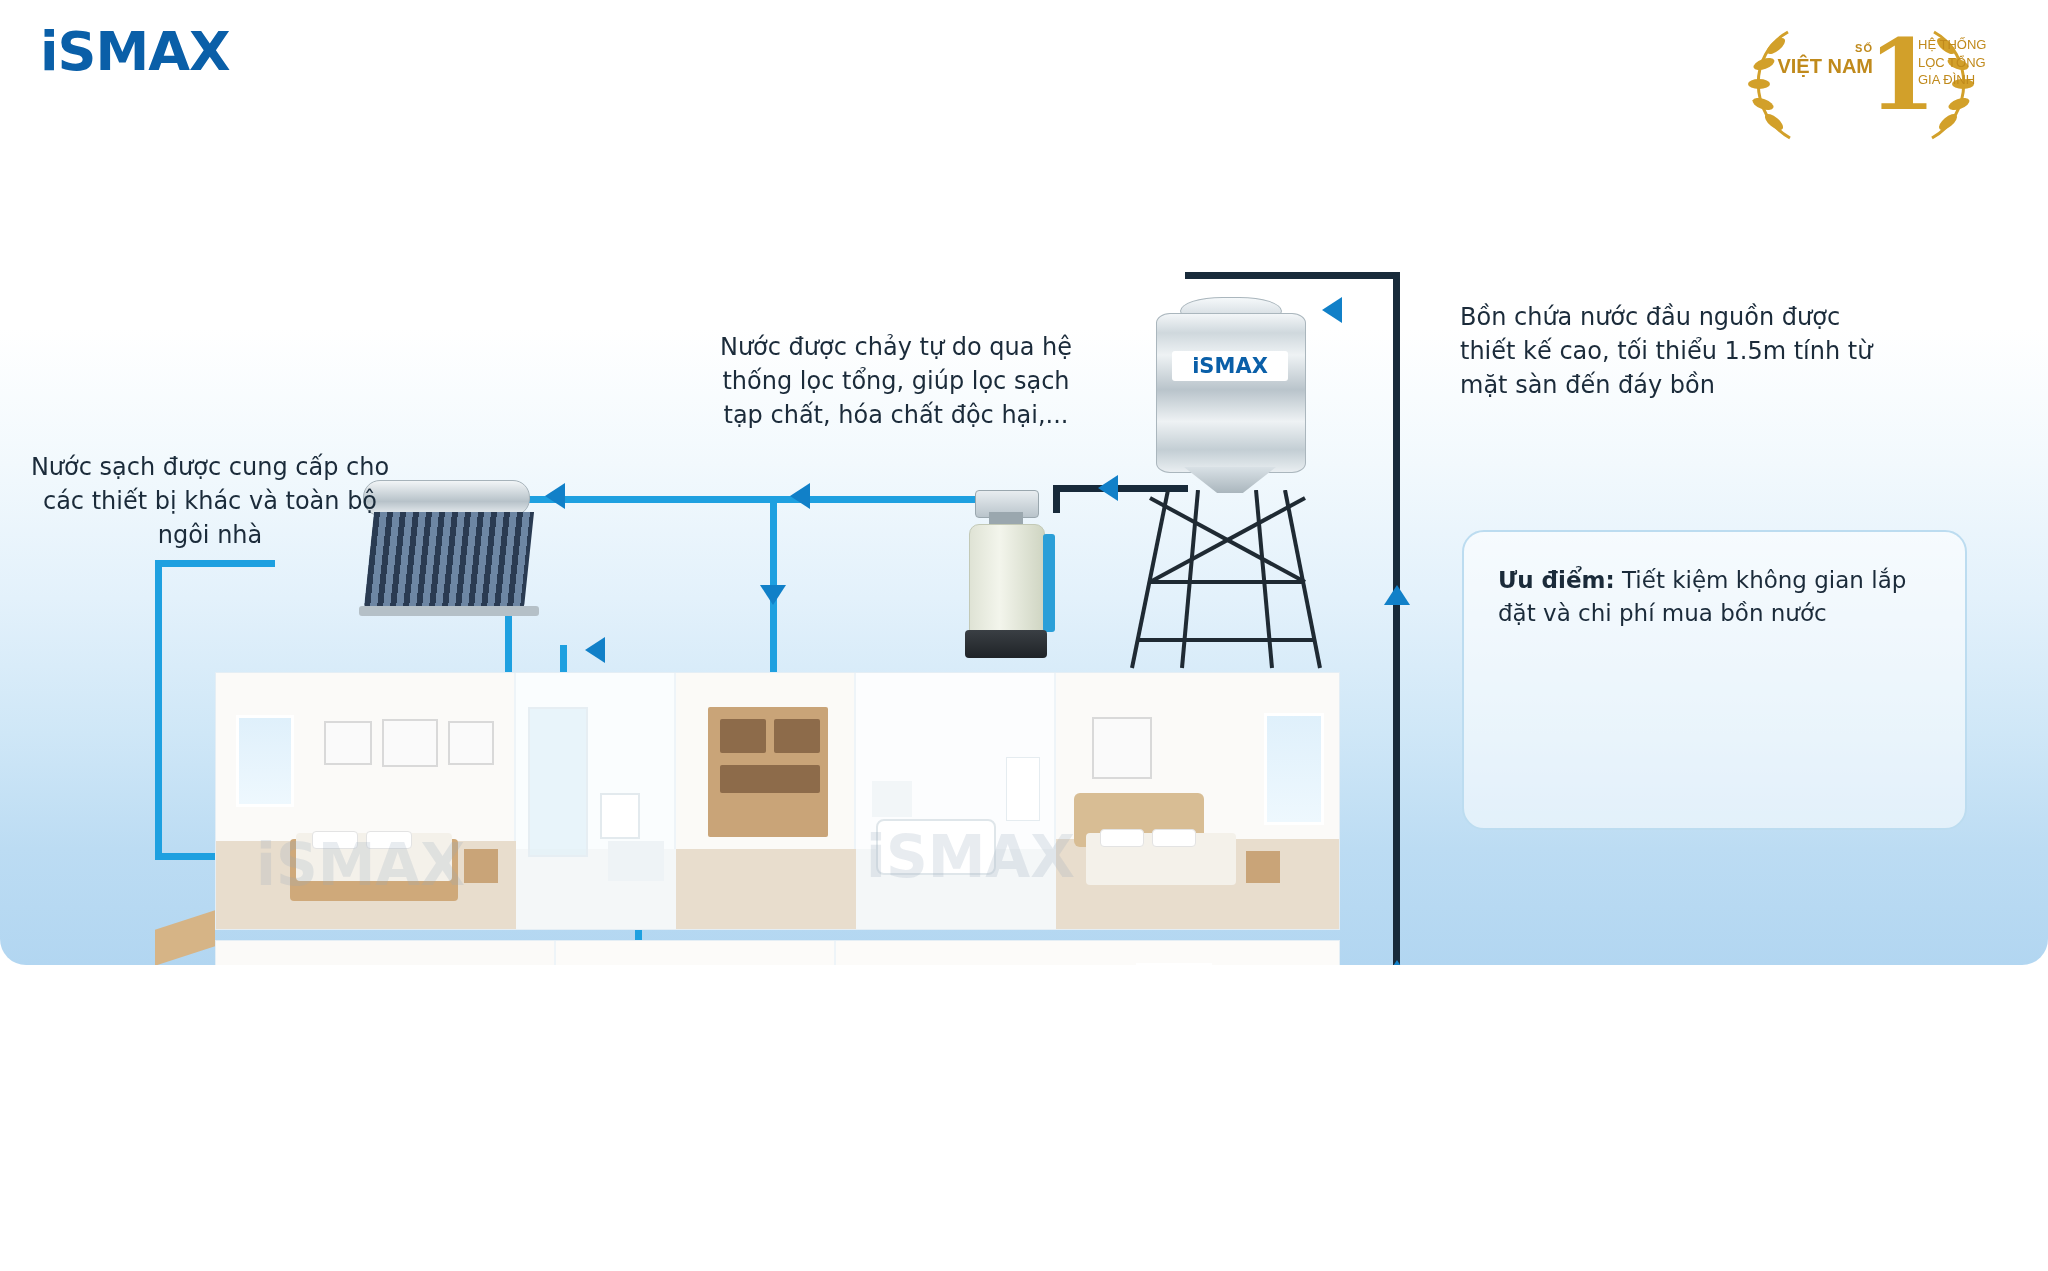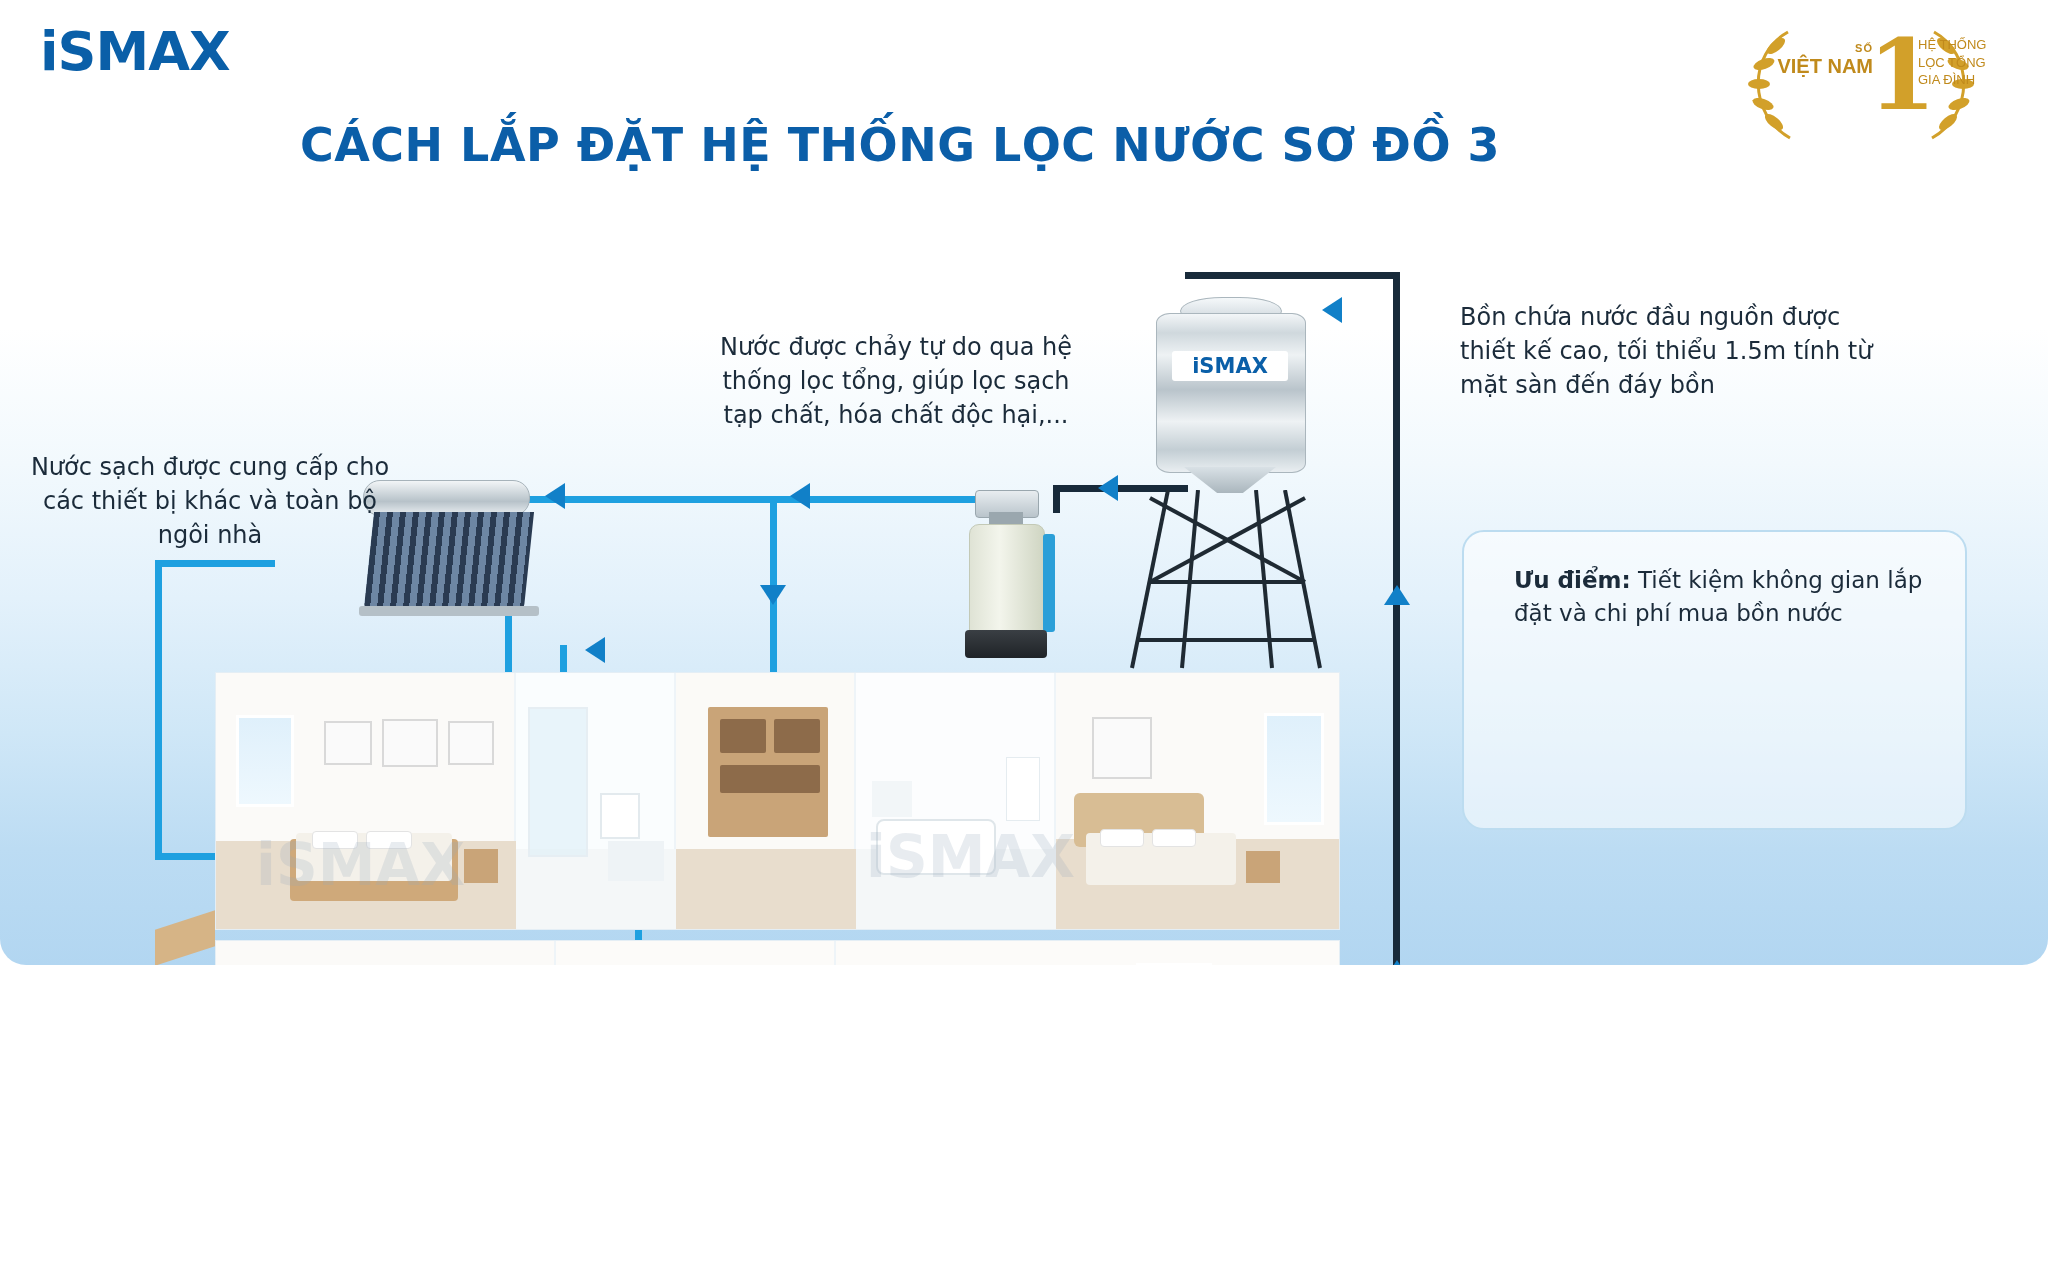--- a/index.html
+++ b/index.html
@@ -125,21 +125,21 @@
     top: 530px;
     width: 505px;
     height: 300px;
     border: 2px solid #bcdcf0;
     border-radius: 22px;
     background: rgba(255,255,255,0.55);
     box-sizing: border-box;
     padding: 32px 30px 10px 34px;
   }
   #probox p {
-    margin: 0 0 24px 16px;
+    margin: 0 0 24px 0;
     font-size: 23px;
     line-height: 1.45;
     color: #1b2b3a;
     font-family: "DejaVu Sans", sans-serif;
   }
   #probox b { font-weight: bold; }
 
   
   .pipe {
     position: absolute;
@@ -317,21 +317,20 @@
     background: #5a6a74; border-radius: 3px;
   }
 </style>
 </head>
 <body>
 
 <div id="canvas">
 
   <div id="logo">iSMAX</div>
 
-  <div id="title">CÁCH LẮP ĐẶT HỆ THỐNG LỌC NƯỚC SƠ ĐỒ 3</div>
 
   <div id="badge">
     <svg width="260" height="140" viewBox="0 0 260 140" style="position:absolute;left:0;top:0;">
       <g stroke="#d2a02a" stroke-width="3" fill="none">
         <path d="M60 18 C 20 40, 20 100, 62 124"></path>
         <path d="M206 18 C 246 40, 246 100, 204 124"></path>
       </g>
       <g fill="#d2a02a">
         <ellipse cx="48" cy="32" rx="11" ry="5" transform="rotate(-40 48 32)"></ellipse>
         <ellipse cx="36" cy="50" rx="11" ry="5" transform="rotate(-20 36 50)"></ellipse>

